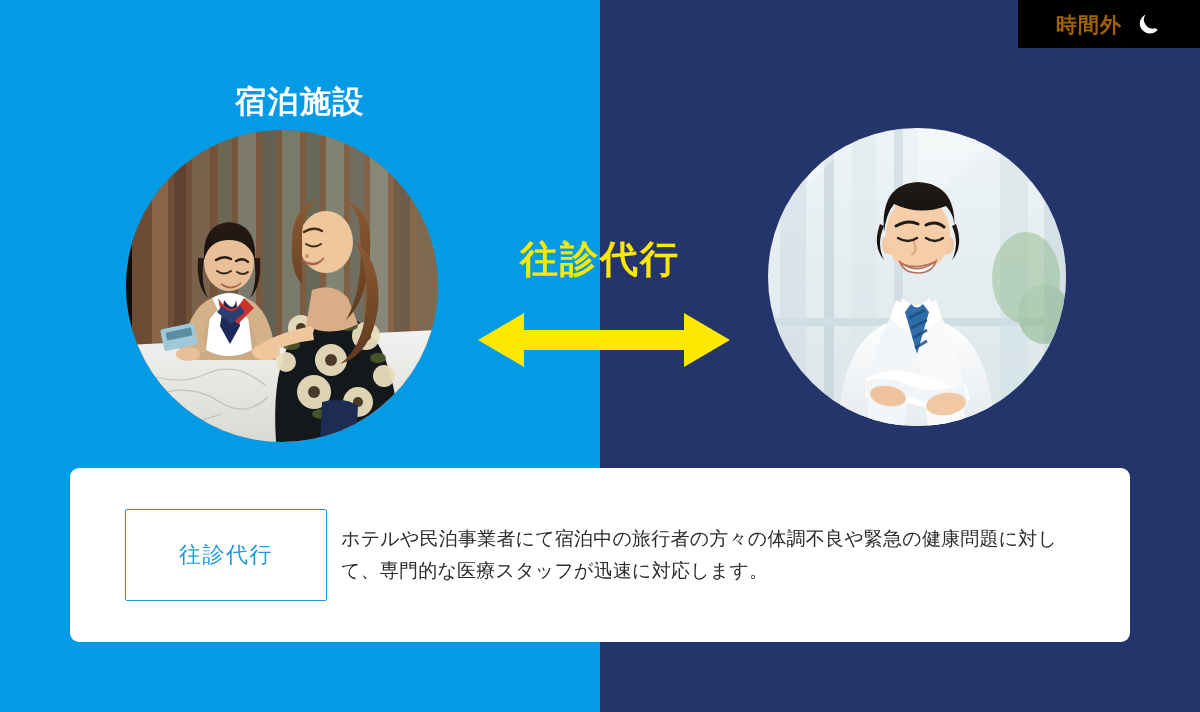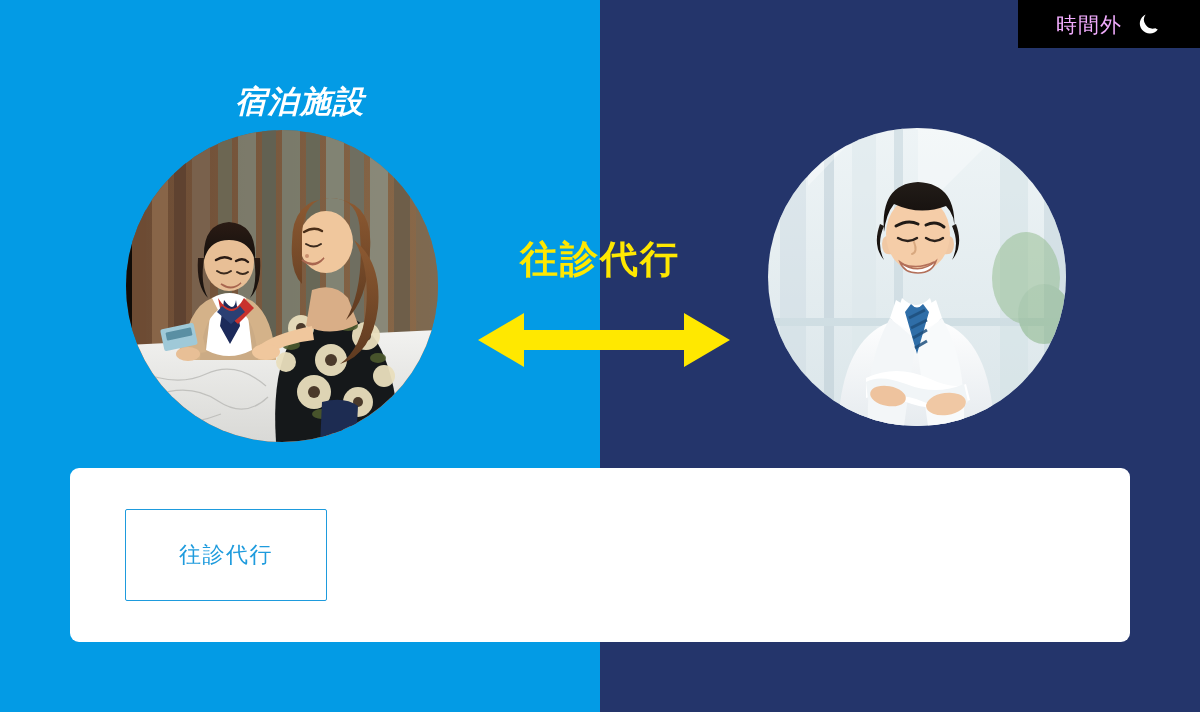--- a/index.html
+++ b/index.html
@@ -14,30 +14,30 @@
   .bg-left{position:absolute;left:0;top:0;width:600px;height:712px;background:#039BE5;}
   .bg-right{position:absolute;left:600px;top:0;width:600px;height:712px;background:#24356B;}
 
   
   .badge{
     position:absolute;right:0;top:0;width:182px;height:48px;
     background:#000000;display:flex;align-items:center;justify-content:center;gap:14px;
     z-index:8;
   }
   .badge-label{
-    color:#f0abfc;font-size:21px;font-weight:normal;letter-spacing:1px;line-height:1;
+    color:#a16207;font-size:21px;font-weight:bold;letter-spacing:1px;line-height:1;
   }
   .moon{position:relative;width:26px;height:26px;}
   .moon svg{display:block;}
 
   
   .col-title{
     position:absolute;top:80px;height:44px;line-height:44px;
     color:#ffffff;font-weight:bold;font-size:31px;letter-spacing:1.5px;
-    text-align:center;z-index:5;white-space:nowrap;font-style:italic;
+    text-align:center;z-index:5;white-space:nowrap;
   }
   .col-title.left{left:0;width:600px;}
   .col-title.right{left:600px;width:600px;}
 
   
   .photo{
     position:absolute;border-radius:50%;overflow:hidden;z-index:4;
   }
   .photo.left{left:126px;top:130px;width:312px;height:312px;}
   .photo.right{left:768px;top:128px;width:298px;height:298px;}
@@ -280,15 +280,16 @@
   <div class="arrow">
     <svg viewBox="0 0 268 70" width="268" height="70" aria-hidden="true">
       <path d="M8 35 L54 8 L54 25 L214 25 L214 8 L260 35 L214 62 L214 45 L54 45 L54 62 Z" fill="#FFE800"></path>
     </svg>
   </div>
 
   <div class="card">
     <div class="tagbox">
       <span class="tagbox-label">往診代行</span>
     </div>
+    <div class="card-body">ホテルや民泊事業者にて宿泊中の旅行者の方々の体調不良や緊急の健康問題に対して、専門的な医療スタッフが迅速に対応します。</div>
   </div>
 
 </div>
 
 </body></html>

